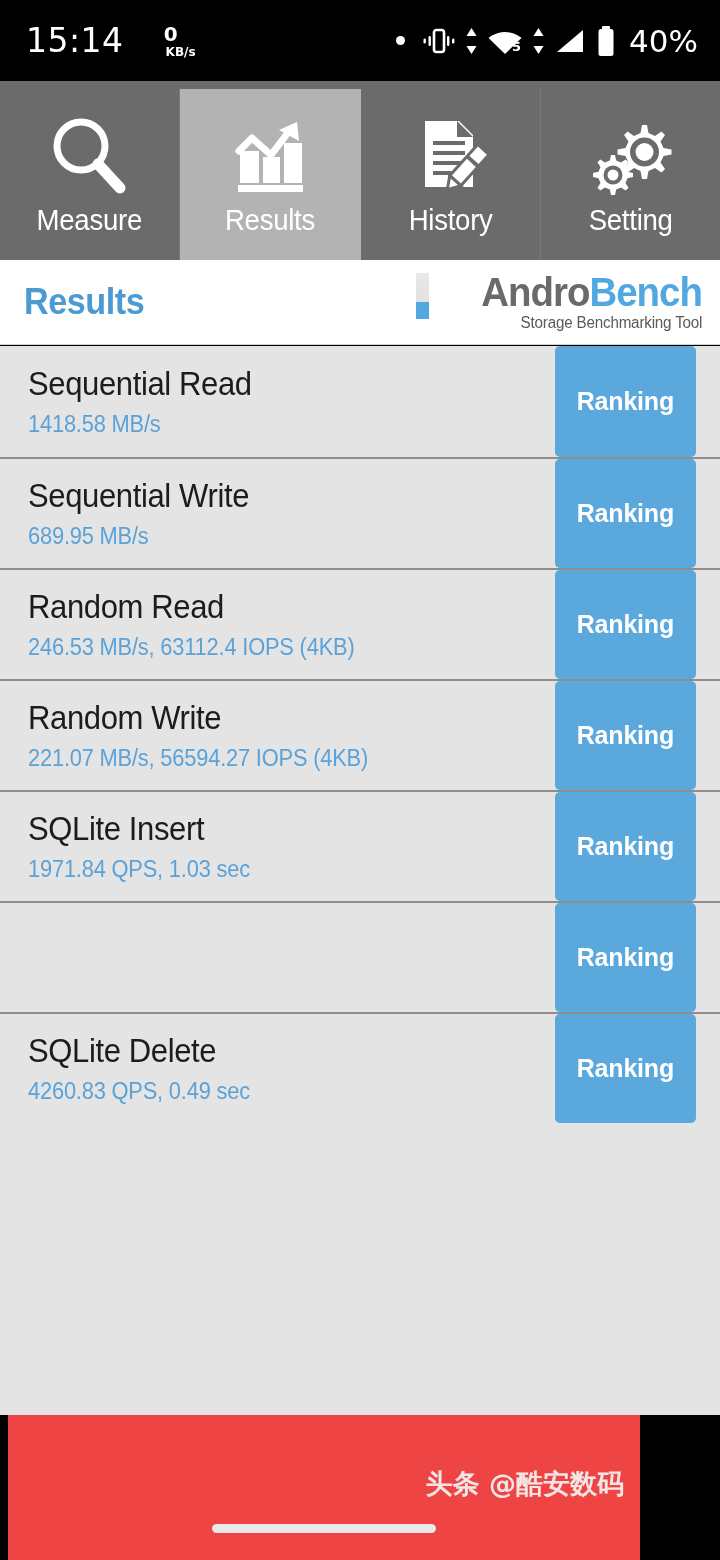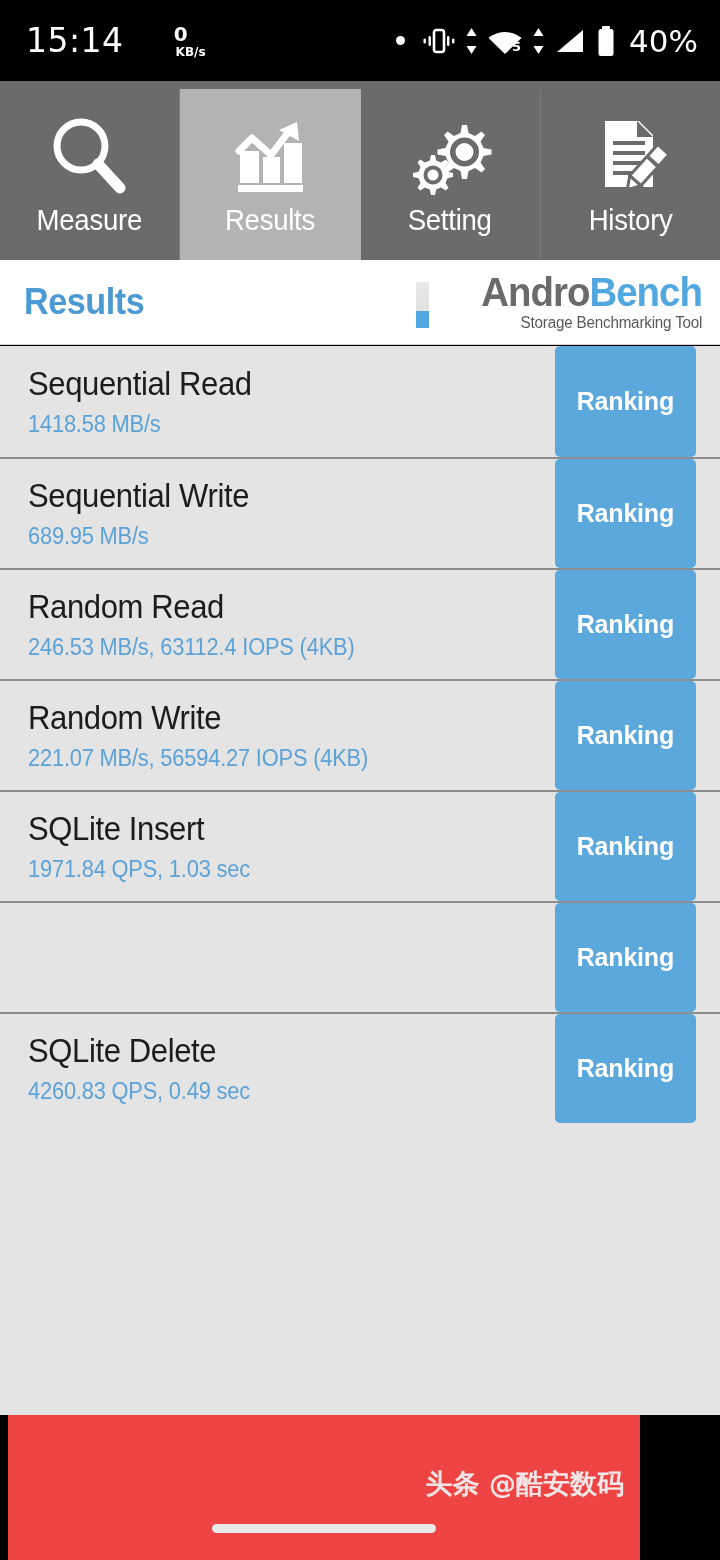--- a/index.html
+++ b/index.html
@@ -21,21 +21,21 @@
   .statusbar {
     position: absolute;
     top: 0; left: 0;
     width: 720px; height: 81px;
     background: #000;
     display: flex;
     align-items: center;
     padding: 0 22px 0 26px;
     color: #fff;
   }
-  .sb-left { display: flex; align-items: center; gap: 32px; }
+  .sb-left { display: flex; align-items: center; gap: 22px; }
   .sb-time {
     font-size: 33px;
     letter-spacing: 0.5px;
     font-family: "DejaVu Sans", sans-serif;
     font-weight: 400;
   }
   .sb-netspeed {
     display: flex; flex-direction: column;
     align-items: center; line-height: 1;
   }
@@ -100,21 +100,21 @@
   }
   .header-title {
     color: #4c9ad4;
     font-size: 36px;
     font-weight: 700;
     letter-spacing: -0.5px;
     transform: scaleX(0.95);
     transform-origin: left center;
   }
   .header-spacer { flex: 1; }
-  .logo { display: flex; align-items: flex-end; gap: 36px; }
+  .logo { display: flex; align-items: flex-start; gap: 36px; }
   .logo-bar {
     width: 13px; height: 46px;
     background: linear-gradient(to bottom, #e8e8e8 0%, #e2e2e2 62%, #51a7e0 62%, #51a7e0 100%);
     margin-right: 7px;
     margin-bottom: 4px;
   }
   .logo-text { display: flex; flex-direction: column; align-items: flex-end; }
   .logo-main {
     font-size: 40px;
     font-weight: 700;
@@ -285,38 +285,20 @@
         <svg width="86" height="86" viewBox="0 0 86 86">
           <rect x="13" y="38" width="19" height="32" fill="#fff"></rect>
           <rect x="36" y="44" width="17" height="26" fill="#fff"></rect>
           <rect x="57" y="30" width="18" height="40" fill="#fff"></rect>
           <rect x="11" y="72" width="65" height="7" fill="#fff"></rect>
           <path d="M12 38 L25 25 L44 42 L63 17" fill="none" stroke="#fff" stroke-width="7" stroke-linejoin="round" stroke-linecap="round"></path>
           <polygon points="70,9 72,28 52,17" fill="#fff"></polygon>
         </svg>
       </div>
       <div class="tab-label">Results</div>
-    </div>
-
-    <div class="tab">
-      <div class="tab-icon">
-        <svg width="86" height="86" viewBox="0 0 86 86">
-          <g fill="#fff">
-            <path d="M55 12 L60 12 L61.5 20 L68 23 L74.5 18.5 L78 22 L73.5 28.5 L76.5 35 L84.5 36.5 L84.5 41.5 L76.5 43 L73.5 49.5 L78 56 L74.5 59.5 L68 55 L61.5 58 L60 66 L55 66 L53.5 58 L47 55 L40.5 59.5 L37 56 L41.5 49.5 L38.5 43 L30.5 41.5 L30.5 36.5 L38.5 35 L41.5 28.5 L37 22 L40.5 18.5 L47 23 L53.5 20 Z"></path>
-            <circle cx="57.5" cy="39" r="14.5" fill="#6b6b6b"></circle>
-            <circle cx="57.5" cy="39" r="9" fill="#fff"></circle>
-          </g>
-          <g fill="#fff">
-            <path d="M24 42 L28 42 L29.2 47.5 L34 49.5 L38.7 46.5 L41.5 49.3 L38.5 54 L40.5 58.8 L46 60 L46 64 L40.5 65.2 L38.5 70 L41.5 74.7 L38.7 77.5 L34 74.5 L29.2 76.5 L28 82 L24 82 L22.8 76.5 L18 74.5 L13.3 77.5 L10.5 74.7 L13.5 70 L11.5 65.2 L6 64 L6 60 L11.5 58.8 L13.5 54 L10.5 49.3 L13.3 46.5 L18 49.5 L22.8 47.5 Z"></path>
-            <circle cx="26" cy="62" r="9.5" fill="#6b6b6b"></circle>
-            <circle cx="26" cy="62" r="5.5" fill="#fff"></circle>
-          </g>
-        </svg>
-      </div>
-      <div class="tab-label">Setting</div>
     </div>
 
     <div class="tab">
       <div class="tab-icon">
         <svg width="86" height="86" viewBox="0 0 86 86">
           <path d="M18 8 L52 8 L66 22 L66 74 L18 74 Z" fill="#fff"></path>
           <path d="M50 8 L50 24 L66 24" fill="#6b6b6b"></path>
           <rect x="26" y="28" width="32" height="4" fill="#6b6b6b"></rect>
           <rect x="26" y="38" width="32" height="4" fill="#6b6b6b"></rect>
           <rect x="26" y="48" width="32" height="4" fill="#6b6b6b"></rect>
@@ -324,20 +306,38 @@
           <g transform="rotate(42 60 54)">
             <rect x="53" y="30" width="15" height="42" fill="#fff" stroke="#6b6b6b" stroke-width="3"></rect>
             <polygon points="53,72 68,72 60.5,84" fill="#fff" stroke="#6b6b6b" stroke-width="3"></polygon>
             <rect x="53" y="44" width="15" height="4" fill="#6b6b6b"></rect>
           </g>
         </svg>
       </div>
       <div class="tab-label">History</div>
     </div>
 
+    <div class="tab">
+      <div class="tab-icon">
+        <svg width="86" height="86" viewBox="0 0 86 86">
+          <g fill="#fff">
+            <path d="M55 12 L60 12 L61.5 20 L68 23 L74.5 18.5 L78 22 L73.5 28.5 L76.5 35 L84.5 36.5 L84.5 41.5 L76.5 43 L73.5 49.5 L78 56 L74.5 59.5 L68 55 L61.5 58 L60 66 L55 66 L53.5 58 L47 55 L40.5 59.5 L37 56 L41.5 49.5 L38.5 43 L30.5 41.5 L30.5 36.5 L38.5 35 L41.5 28.5 L37 22 L40.5 18.5 L47 23 L53.5 20 Z"></path>
+            <circle cx="57.5" cy="39" r="14.5" fill="#6b6b6b"></circle>
+            <circle cx="57.5" cy="39" r="9" fill="#fff"></circle>
+          </g>
+          <g fill="#fff">
+            <path d="M24 42 L28 42 L29.2 47.5 L34 49.5 L38.7 46.5 L41.5 49.3 L38.5 54 L40.5 58.8 L46 60 L46 64 L40.5 65.2 L38.5 70 L41.5 74.7 L38.7 77.5 L34 74.5 L29.2 76.5 L28 82 L24 82 L22.8 76.5 L18 74.5 L13.3 77.5 L10.5 74.7 L13.5 70 L11.5 65.2 L6 64 L6 60 L11.5 58.8 L13.5 54 L10.5 49.3 L13.3 46.5 L18 49.5 L22.8 47.5 Z"></path>
+            <circle cx="26" cy="62" r="9.5" fill="#6b6b6b"></circle>
+            <circle cx="26" cy="62" r="5.5" fill="#fff"></circle>
+          </g>
+        </svg>
+      </div>
+      <div class="tab-label">Setting</div>
+    </div>
+
   </div>
 
   <div class="header">
     <div class="header-title">Results</div>
     <div class="header-spacer"></div>
     <div class="logo">
       <div class="logo-bar"></div>
       <div class="logo-text">
         <div class="logo-main"><span class="logo-andro">Andro</span><span class="logo-bench">Bench</span></div>
         <div class="logo-sub">Storage Benchmarking Tool</div>

